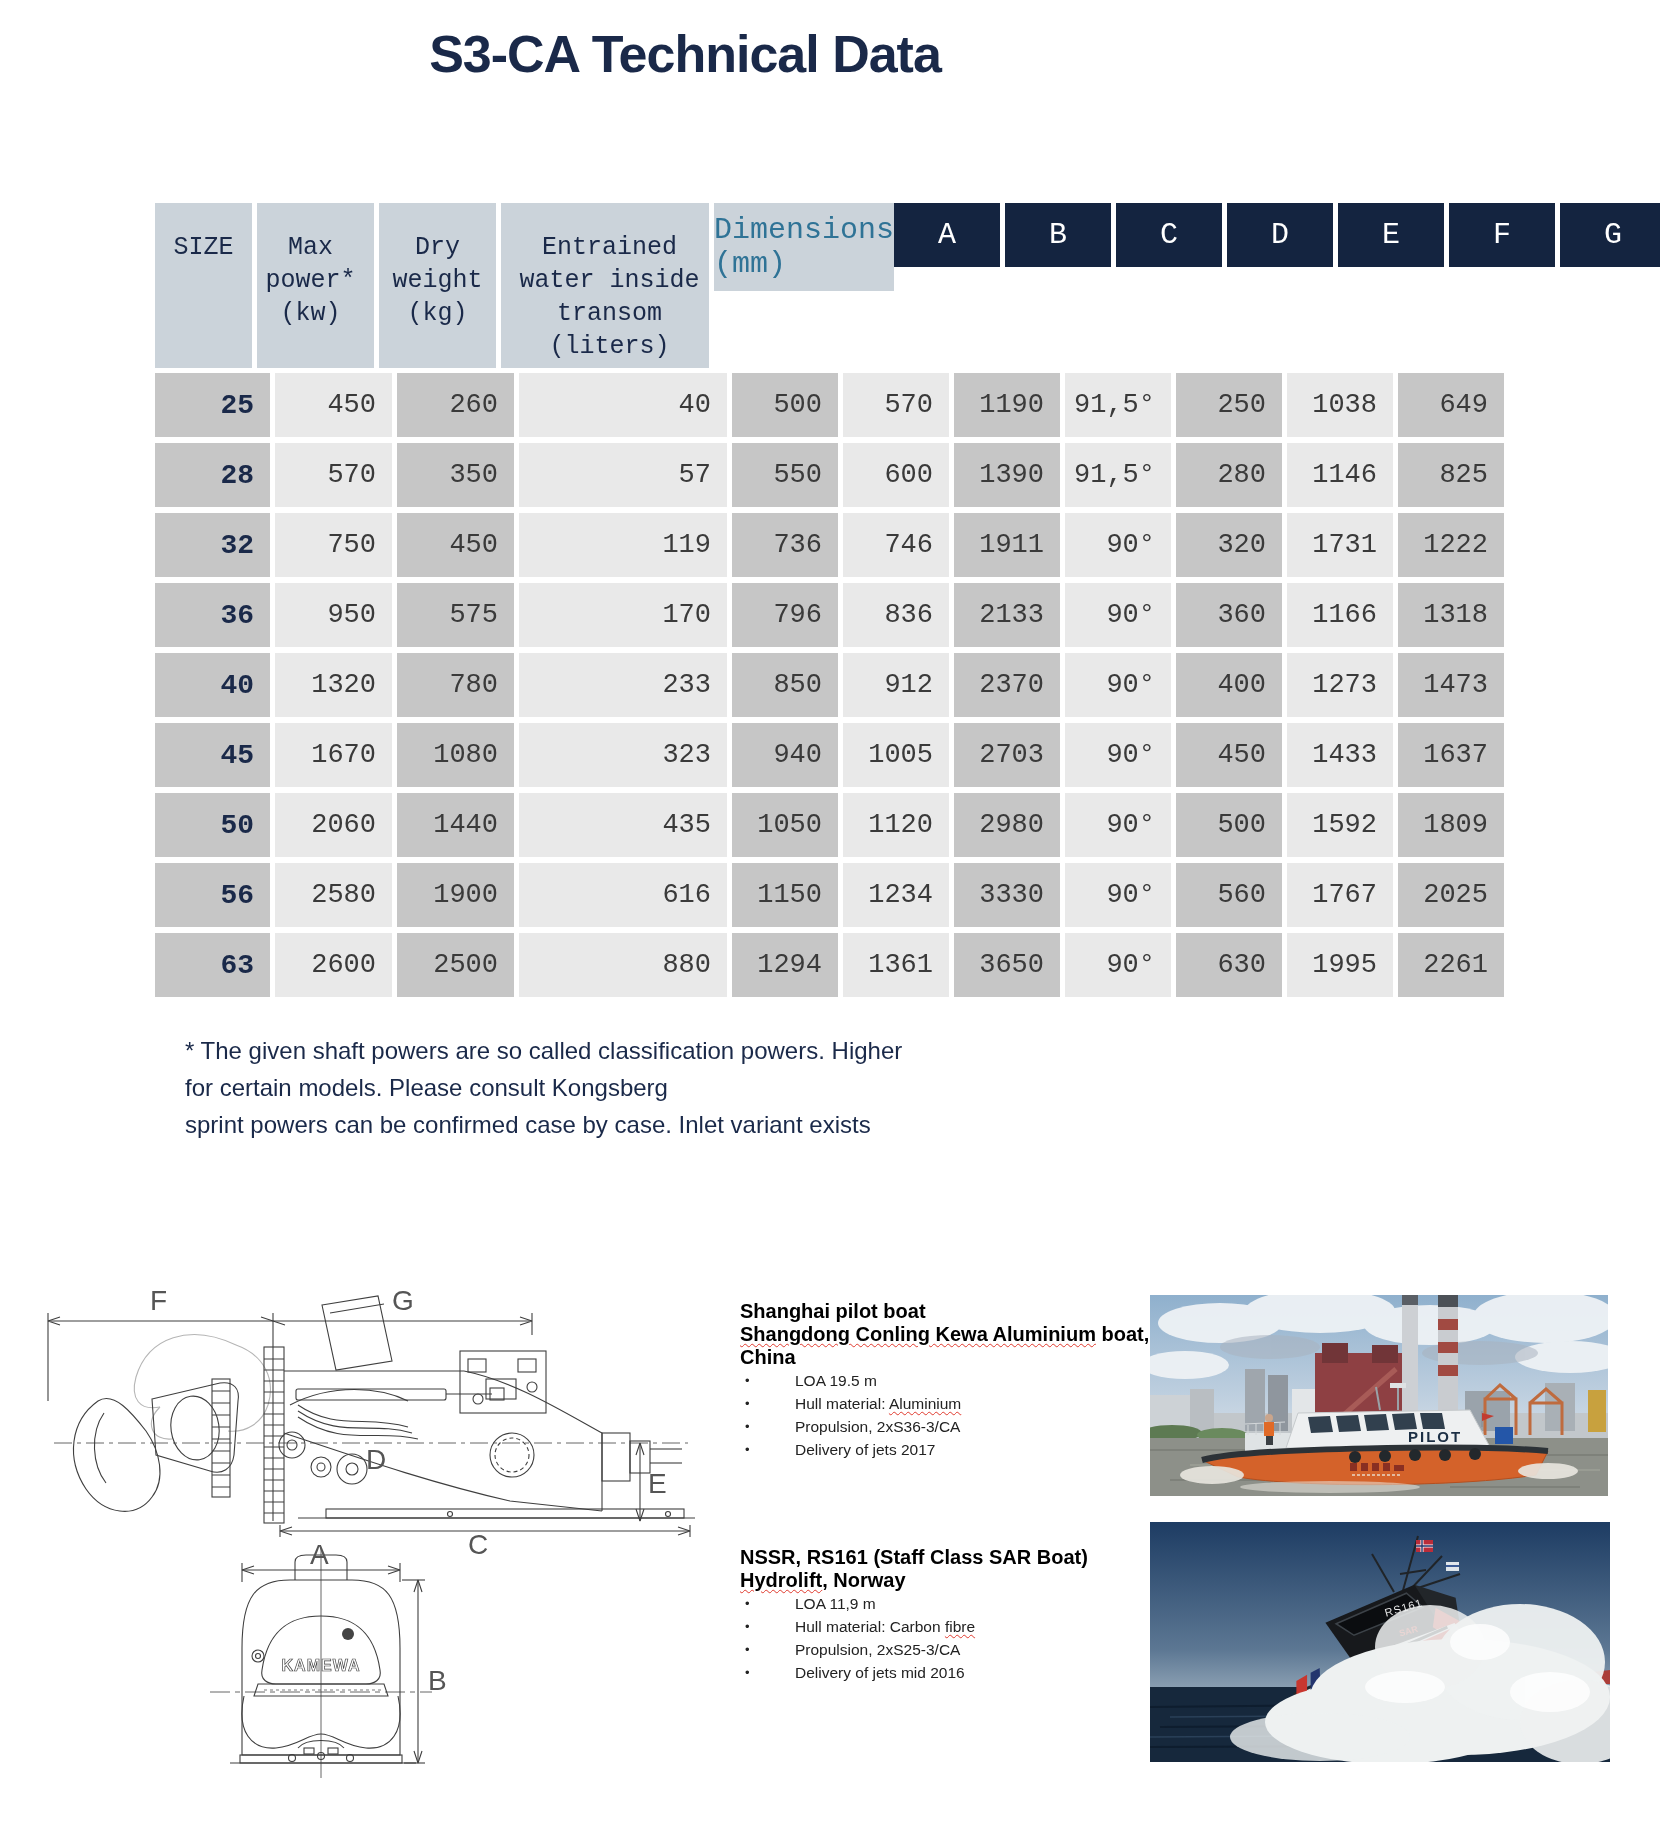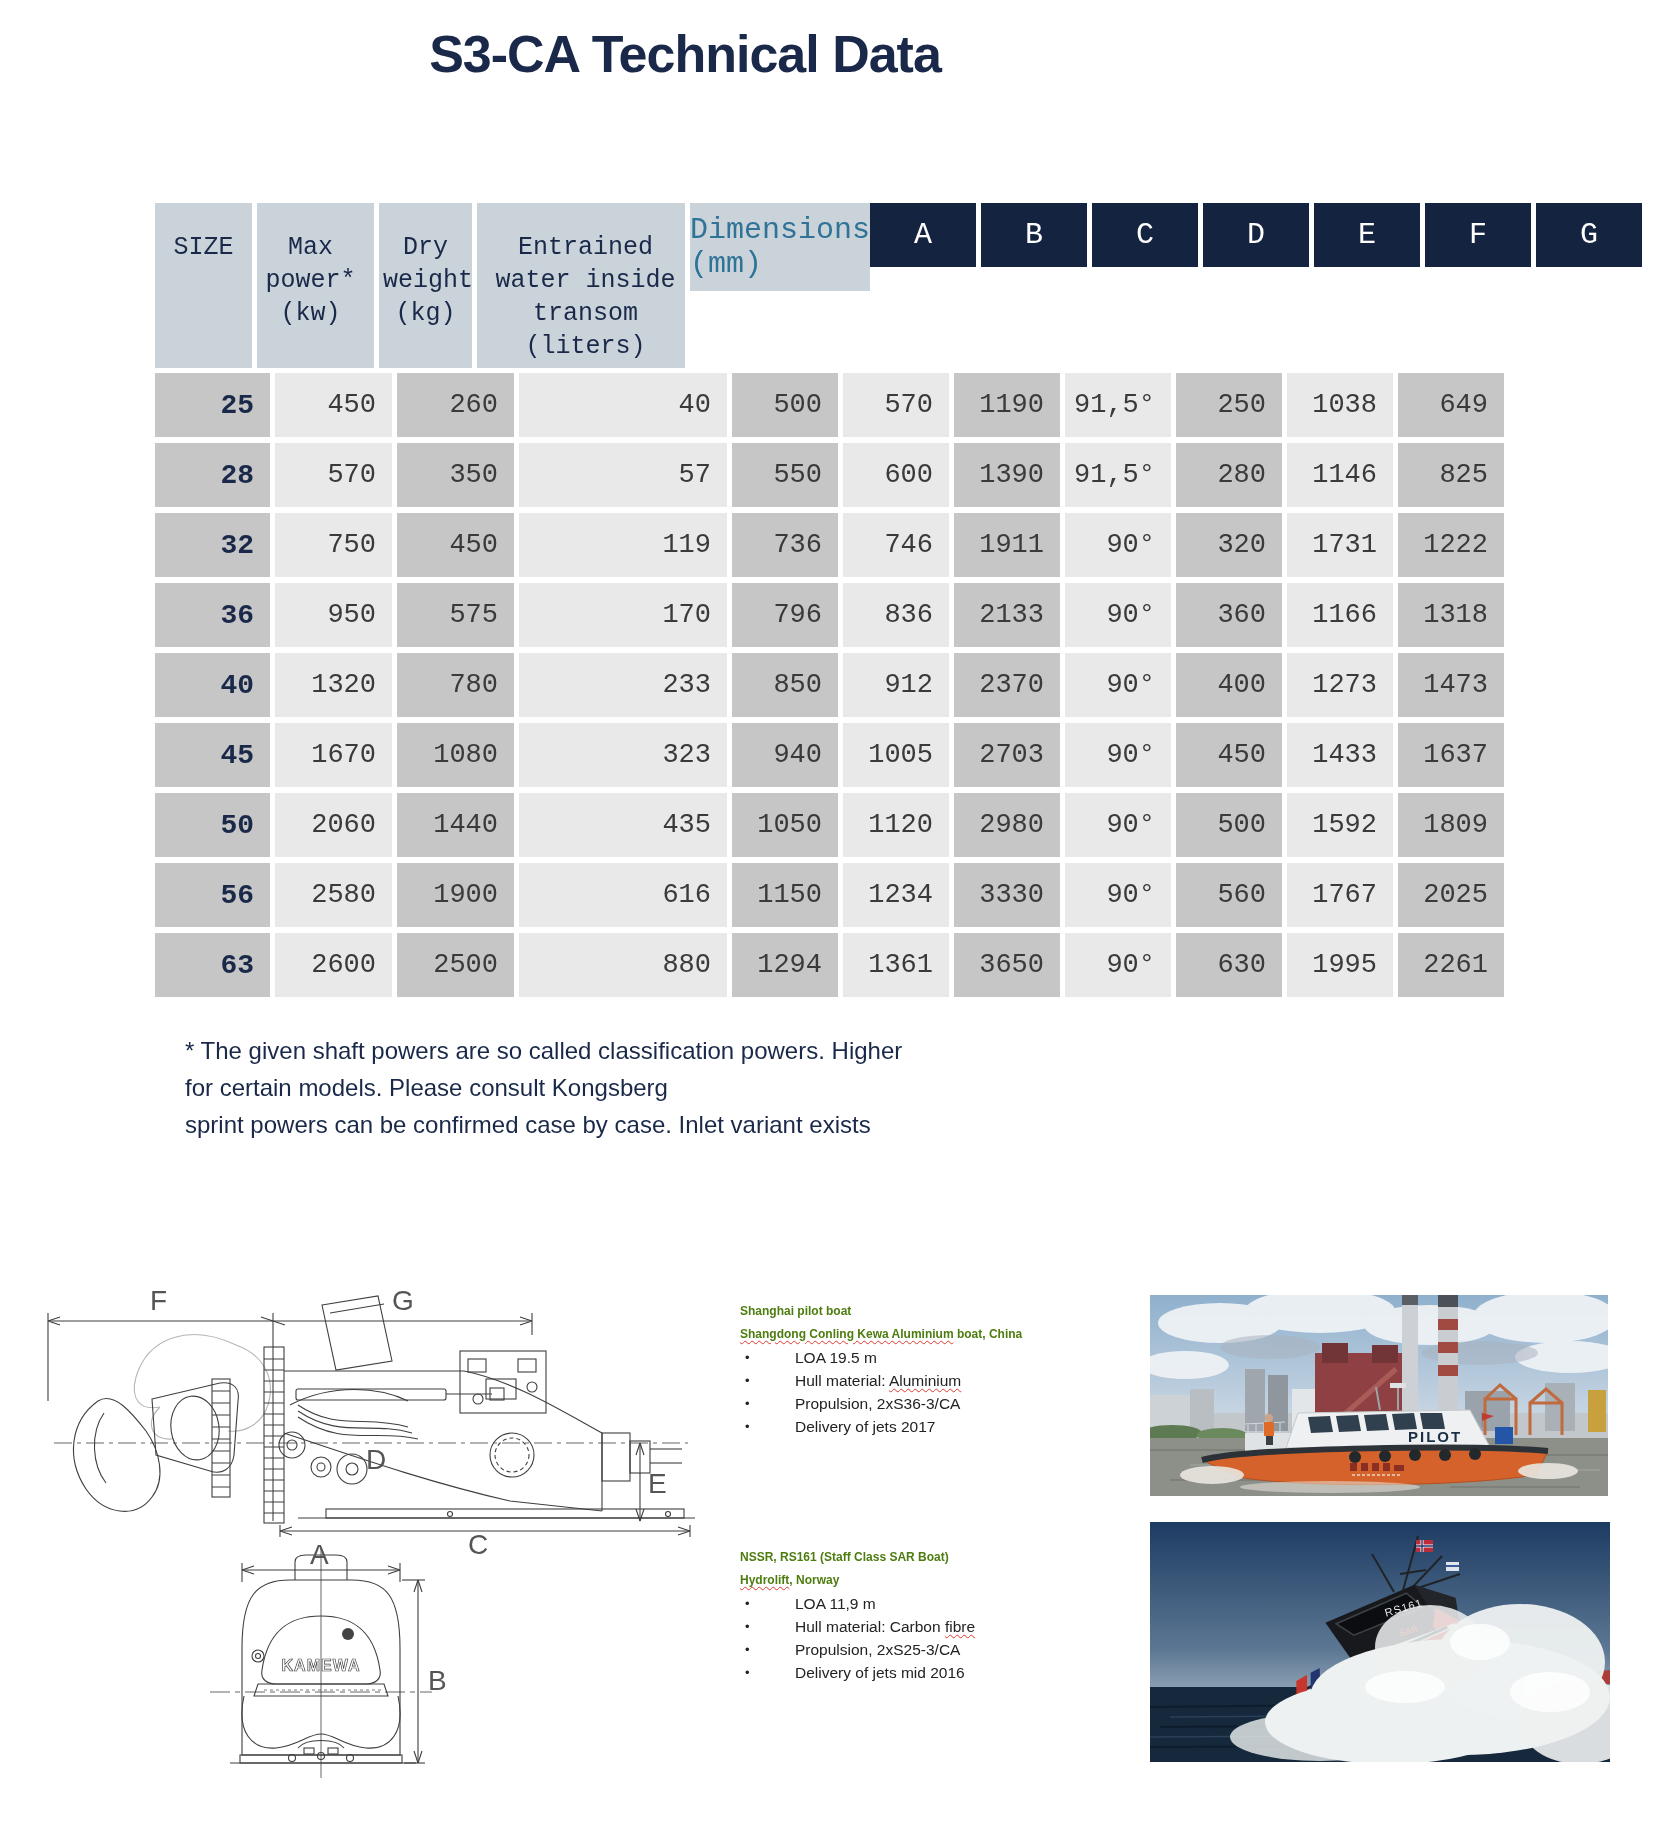--- a/index.html
+++ b/index.html
@@ -10,21 +10,21 @@
   .title{position:absolute;top:24px;left:0;width:1370px;text-align:center;
          font-size:52px;font-weight:bold;color:#1a2949;letter-spacing:-1px;}
 
   
   .spec-table{position:absolute;left:155px;top:203px;font-family:Liberation Mono, monospace;}
   .thead{display:flex;gap:5px;}
   .hcell{box-sizing:border-box;height:165px;background:#cbd3da;color:#1a2949;
          font-size:25px;line-height:33px;text-align:center;padding-top:28px;}
   .w-size{width:97px;}
   .w-mp{width:117px;padding-left:4px;padding-right:14px;}
-  .w-dw{width:93px;padding-left:4px;padding-right:4px;}
+  .w-dw{width:117px;padding-left:4px;padding-right:4px;}
   .w-ew{width:208px;padding-left:14px;padding-right:5px;}
   .dims-group{display:flex;flex-direction:row;width:772px;}
   .dims-cell{box-sizing:border-box;height:88px;background:#cbd3da;color:#2f7396;
              font-size:30px;display:flex;align-items:center;justify-content:center;}
   .dims-spacer{height:13px;background:#fff;}
   .dims-cols{display:flex;gap:5px;}
   .navy{width:106px;height:64px;background:#142440;color:#ffffff;font-size:30px;
         display:flex;align-items:center;justify-content:center;}
   .trow{display:flex;gap:5px;margin-top:6px;}
   .trow.first{margin-top:5px;}
@@ -38,21 +38,21 @@
   .trow>div:nth-child(even){background:#e9e9e9;}
 
   
   .footnote{position:absolute;left:185px;top:1032px;width:860px;font-size:24px;
             line-height:37px;color:#1a2949;}
 
   
   .case{position:absolute;left:740px;width:430px;color:#1c1c1c;}
   .case1{top:1300px;}
   .case2{top:1546px;}
-  .cs-title{font-size:12px;font-weight:bold;line-height:23px;color:#4d7c0f;}
+  .cs-title{font-size:20px;font-weight:bold;line-height:23px;color:#000000;}
   .bullet{display:flex;font-size:15.5px;line-height:23px;color:#222;}
   .b-dot{width:50px;padding-left:5px;font-size:13px;}
   .wavy{text-decoration:underline;text-decoration-style:wavy;
         text-decoration-color:#e03a2e;text-decoration-thickness:1px;
         text-underline-offset:2px;}
 
   
   .abs{position:absolute;}
   svg text{font-family:"Liberation Sans",sans-serif;}
 </style>

